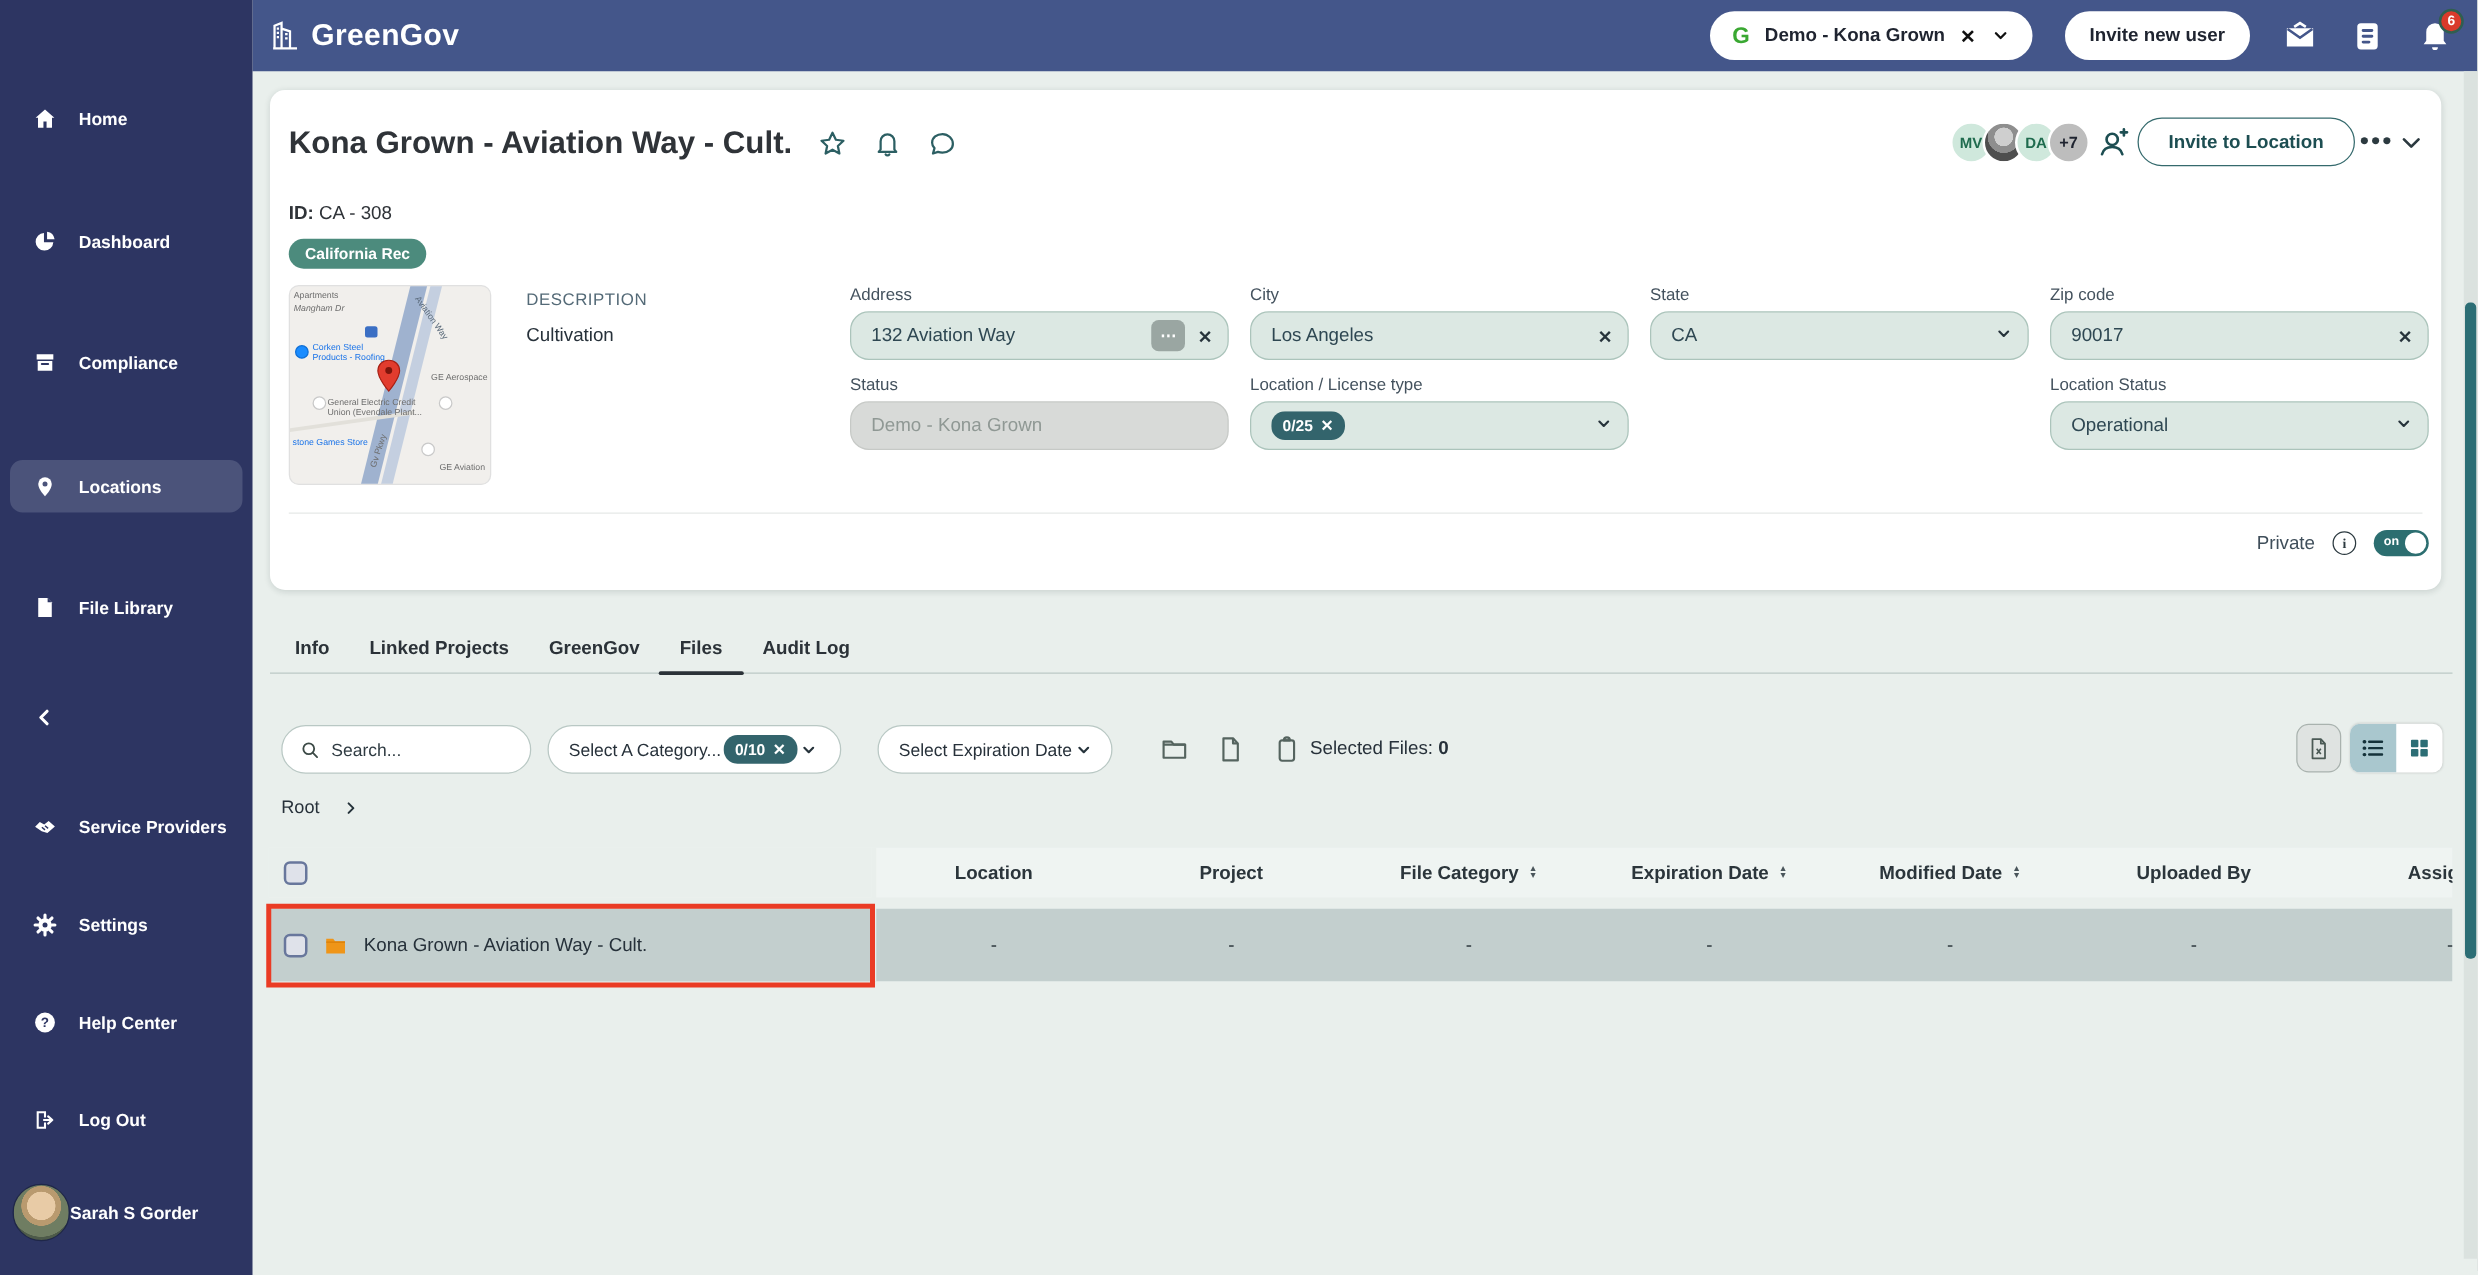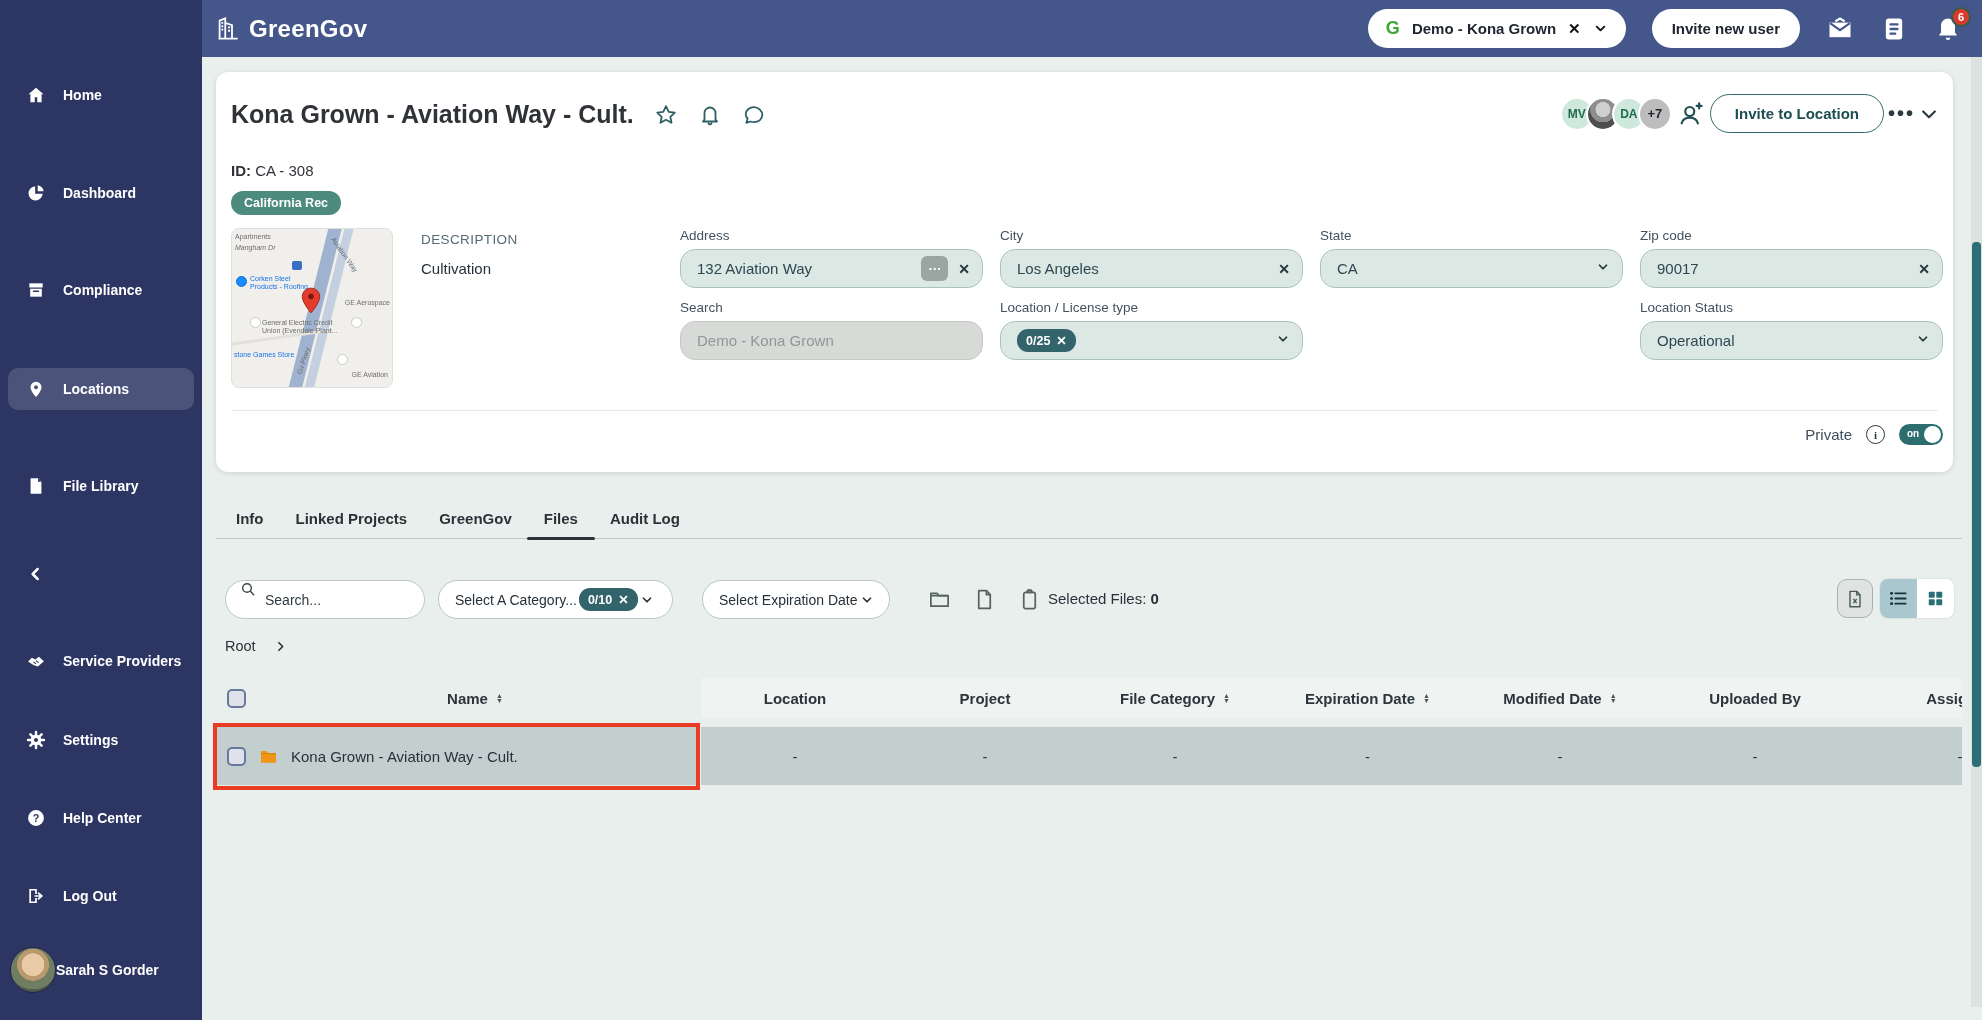--- a/index.html
+++ b/index.html
@@ -83,21 +83,21 @@
   .toggle .on { position:absolute; left:8px; top:4px; color:#fff; font-size:10px; font-weight:bold; }
   .toggle .knob { position:absolute; right:2px; top:2px; width:17px; height:17px; border-radius:50%; background:#fff; }
 
   
   .tabs { position:absolute; left:216px; top:506px; right:20px; height:33px; display:flex; gap:32px; padding-left:20px; border-bottom:1px solid #bcc9c5; }
   .tab { font-size:15px; font-weight:600; color:#2b3238; cursor:pointer; position:relative; padding-top:4px; }
   .tab.active { font-weight:bold; }
   .tab.active::after { content:""; position:absolute; left:-17px; right:-17px; bottom:-2px; height:3px; background:#2b3238; border-radius:2px; }
 
   
-  .search-box { position:absolute; left:225px; top:580px; width:200px; height:39px; background:#fff; border:1px solid #b9c8c4; border-radius:20px; display:flex; gap:9px; padding:0 14px; }
+  .search-box { position:absolute; left:225px; top:580px; width:200px; height:39px; background:#fff; border:1px solid #b9c8c4; border-radius:20px; display:flex; align-items:center; gap:9px; padding:0 14px; }
   .search-box svg { width:16px; height:16px; color:#3c4a46; }
   .search-box input { border:none; outline:none; background:transparent; font-family:inherit; font-size:14px; color:#27313a; width:140px; }
   .search-box input::placeholder { color:#2f3b42; }
   .drop { position:absolute; top:580px; height:39px; background:#fff; border:1px solid #b9c8c4; border-radius:20px; display:flex; align-items:center; gap:2px; padding:0 14px 0 16px; font-size:14px; color:#27313a; cursor:pointer; }
   .tool-ic { position:absolute; top:588px; width:23px; height:23px; color:#55645f; cursor:pointer; }
   .tool-ic svg { width:23px; height:23px; }
   .sel-files { position:absolute; left:1048px; top:590px; font-size:15px; color:#27313a; }
   .sel-files b { font-weight:bold; }
   .export-btn { position:absolute; left:1837px; top:579px; width:36px; height:39px; background:#dfe3e1; border:1px solid #a9b2ae; border-radius:10px; display:flex; align-items:center; justify-content:center; color:#4b5a55; cursor:pointer; }
   .export-btn svg { width:20px; height:20px; }
@@ -344,21 +344,21 @@
     </div>
     <div class="fld" style="left:1424px; top:156px">
       <div class="flabel">Zip code</div>
       <div class="fbox">
         <span class="val">90017</span>
         <span class="clr">✕</span>
       </div>
     </div>
 
     <div class="fld" style="left:464px; top:228px">
-      <div class="flabel">Search</div>
+      <div class="flabel">Status</div>
       <div class="fbox disabled">
         <span class="val">Demo - Kona Grown</span>
       </div>
     </div>
     <div class="fld" style="left:784px; top:228px">
       <div class="flabel">Location / License type</div>
       <div class="fbox">
         <span class="val"><span class="chip">
               <span>0/25</span>
               <span>✕</span>
@@ -469,27 +469,20 @@
     <span class="root">Root</span>
     <svg class="gt" width="13" height="13" viewBox="0 0 24 24" fill="none" stroke="#26333b" stroke-width="3" stroke-linecap="round" stroke-linejoin="round">
         <polyline points="9 5 16 12 9 19"></polyline>
       </svg>
   </div>
 
   <div class="tablewrap">
     <div class="thead">
       <div class="sticky">
         <span class="cbx" style="margin-left:12px"></span>
-      </div>
-      <div class="th" style="left:140px; width:240px">
-        <span>Name</span>
-        <span class="sort">
-            <span>▲</span>
-            <span>▼</span>
-          </span>
       </div>
       <div class="th" style="left:485px; width:190px">
           <span>Location</span>
         </div>
       <div class="th" style="left:675px; width:190px">
           <span>Project</span>
         </div>
       <div class="th" style="left:865px; width:190px">
         <span>File Category</span>
         <span class="sort">

